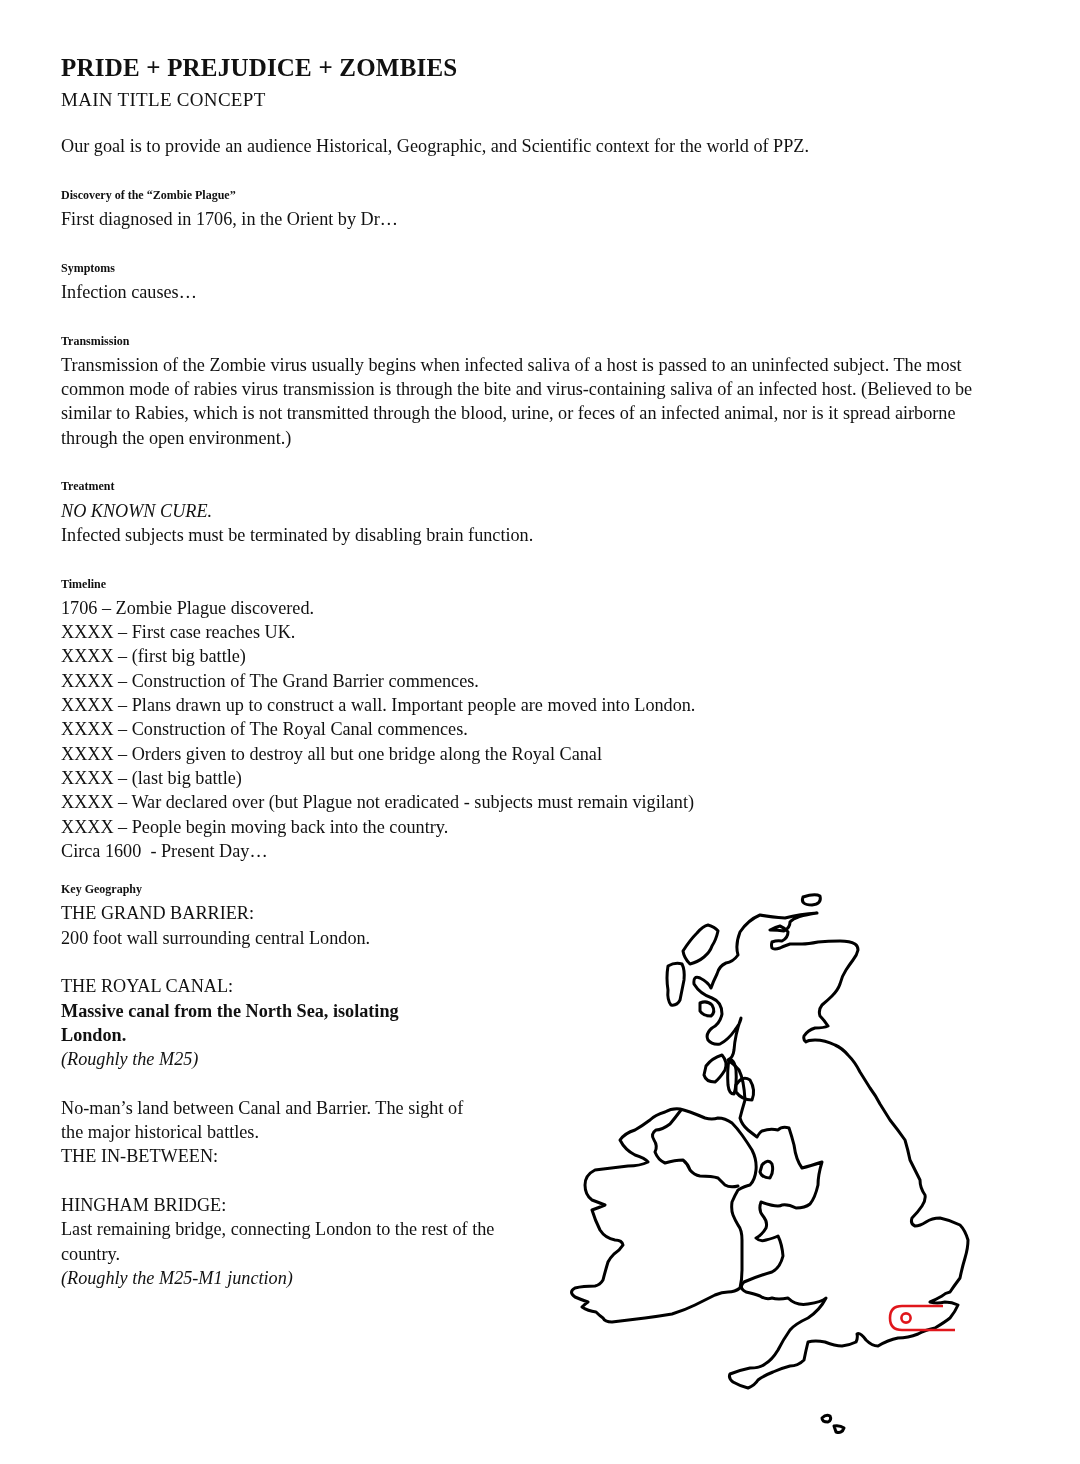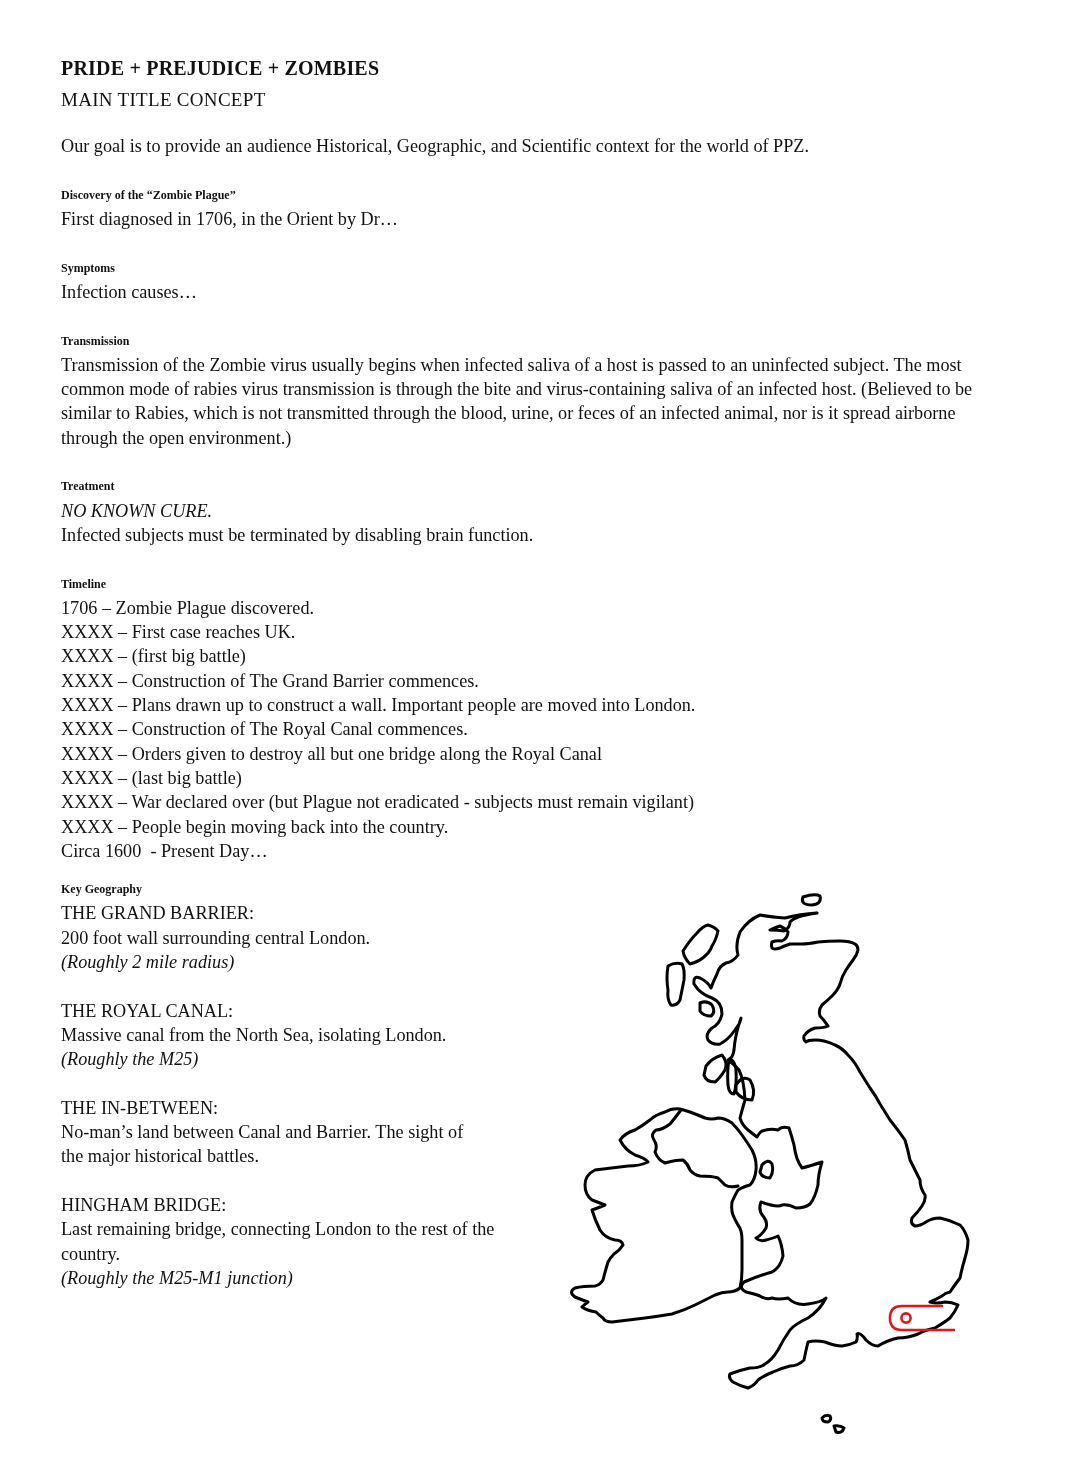--- a/index.html
+++ b/index.html
@@ -1,19 +1,19 @@
 <!DOCTYPE html>
 <html><head>
 <meta charset="utf-8">
 <style>
   html, body { margin: 0; padding: 0; background: #ffffff; }
   body { width: 1080px; height: 1464px; position: relative; overflow: hidden;
          font-family: "Liberation Serif", "DejaVu Serif", serif; color: #111111; }
   .page { position: absolute; left: 61px; top: 52px; width: 960px; }
-  .title { font-weight: bold; font-size: 20px; line-height: 32px; margin: 0; letter-spacing: 0.2px; }
+  .title { font-weight: bold; font-size: 25px; line-height: 32px; margin: 0; letter-spacing: 0.2px; }
   .subtitle { font-size: 19px; line-height: 32px; margin: 0; font-weight: normal; letter-spacing: 0.3px; }
   .body-text { font-size: 18.2px; line-height: 24.3px; }
   .intro { }
   .section { margin-top: 24.3px; }
   .section h2 { font-size: 12px; line-height: 24.3px; font-weight: bold; margin: 0; }
   .section p { margin: 0; }
   .italic { font-style: italic; }
   .timeline-line { display: block; }
   .geo { width: 440px; margin-top: 14px; }
   .geo .block + .block { margin-top: 24.3px; }
@@ -64,32 +64,31 @@
     <span class="timeline-line">XXXX – People begin moving back into the country.</span>
     <span class="timeline-line" style="white-space:pre;">Circa 1600  - Present Day…</span>
   </div>
 
   <div class="section body-text geo">
     <h2>Key Geography</h2>
 
     <div class="block">
       <p>THE GRAND BARRIER:</p>
       <p>200 foot wall surrounding central London.</p>
-      <p class="italic">(Roughly 2 mile radius)</p>
     </div>
 
     <div class="block">
       <p>THE ROYAL CANAL:</p>
-      <p style="width:400px;">Massive canal from the North Sea, isolating London.</p>
+      <p style="width:400px;font-weight:bold;">Massive canal from the North Sea, isolating London.</p>
       <p class="italic">(Roughly the M25)</p>
     </div>
 
     <div class="block">
+      <p style="width:420px;">No-man’s land between Canal and Barrier. The sight of the major historical battles.</p>
       <p>THE IN-BETWEEN:</p>
-      <p style="width:420px;">No-man’s land between Canal and Barrier. The sight of the major historical battles.</p>
     </div>
 
     <div class="block">
       <p>HINGHAM BRIDGE:</p>
       <p style="width:440px;">Last remaining bridge, connecting London to the rest of the country.</p>
       <p class="italic">(Roughly the M25-M1 junction)</p>
     </div>
   </div>
 </div>
 

